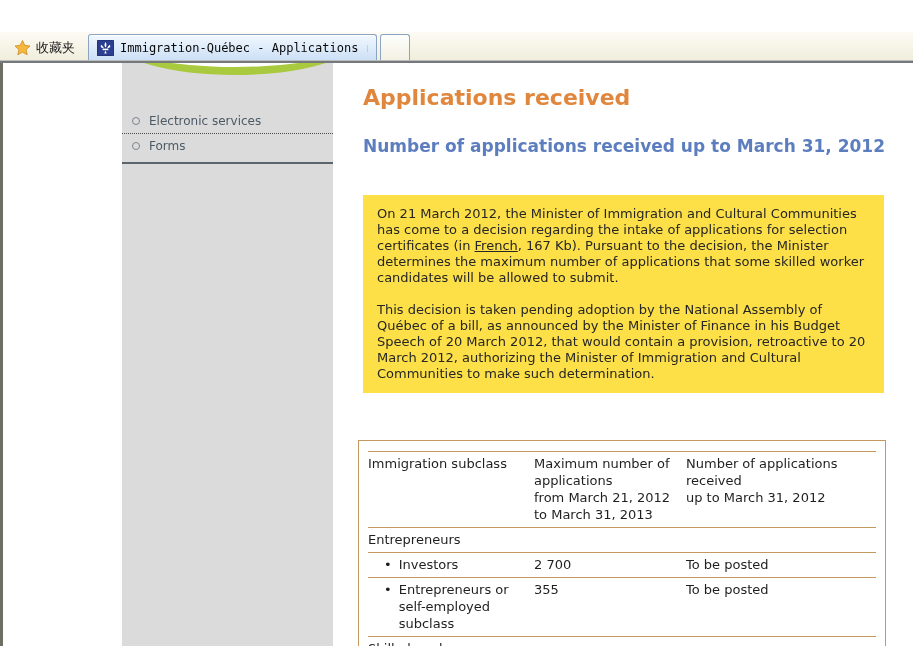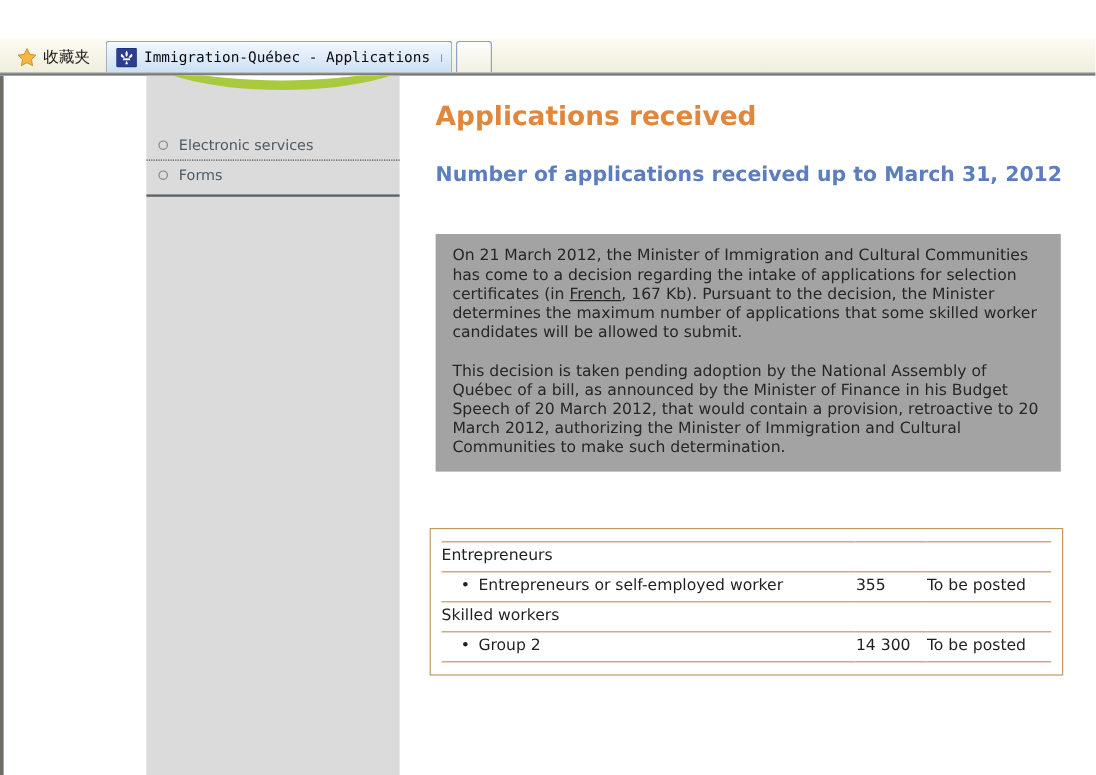--- a/index.html
+++ b/index.html
@@ -27,21 +27,21 @@
   .side-nav { position: relative; margin-top: 46px; font-size: 12px; color: #4c5a66; }
   .side-item { display: flex; align-items: center; gap: 9px; padding: 5px 4px 5px 10px; cursor: pointer; }
   .side-item.dotted { border-bottom: 1px dotted #4d4d4d; }
   .ring { width: 8px; height: 8px; border: 1px solid #7d868e; border-radius: 50%; background: transparent; flex: 0 0 auto; }
   .side-rule { height: 2px; background: #5c646c; margin-top: 4px; }
 
   .main { flex: 1; padding: 23px 18px 0 30px; }
   h1.page-title { font-size: 22px; line-height: 24px; font-weight: bold; color: #e0873d; }
   h2.section-title { margin-top: 26px; font-size: 17px; line-height: 21px; font-weight: bold; color: #5c7ebe; }
 
-  .notice { margin-top: 38px; width: 521px; background: #a3a3a3; padding: 11px 14px; font-size: 13px; line-height: 16px; color: #262626; }
+  .notice { margin-top: 38px; width: 521px; background: #fde047; padding: 11px 14px; font-size: 13px; line-height: 16px; color: #262626; }
   .notice p + p { margin-top: 16px; }
   .notice a { color: #262626; text-decoration: underline; cursor: pointer; }
 
   .table-box { margin-top: 47px; margin-left: -5px; width: 528px; border: 1px solid #c2995e; padding: 10px 9px; }
   table.apps { width: 100%; border-collapse: collapse; font-size: 13px; line-height: 17px; color: #1f1f1f; border-top: 1px solid #c2995e; }
   table.apps tr { border-bottom: 1px solid #c2995e; }
   table.apps th, table.apps td { text-align: left; vertical-align: top; padding: 3px 4px 4px 0; }
   table.apps th { font-weight: normal; white-space: pre-line; }
   th.col-subclass { font-weight: bold; width: 166px; }
   th.col-max { width: 152px; }
@@ -101,28 +101,48 @@
     <h2 class="section-title">Number of applications received up to March 31, 2012</h2>
 
     <div class="notice">
       <p><span>On 21 March 2012, the Minister of Immigration and Cultural Communities has come to a decision regarding the intake of applications for selection certificates (in </span><a>French</a><span>, 167 Kb). Pursuant to the decision, the Minister determines the maximum number of applications that some skilled worker candidates will be allowed to submit.</span></p>
       <p>This decision is taken pending adoption by the National Assembly of Québec of a bill, as announced by the Minister of Finance in his Budget Speech of 20 March 2012, that would contain a provision, retroactive to 20 March 2012, authorizing the Minister of Immigration and Cultural Communities to make such determination.</p>
     </div>
 
     <div class="table-box">
       <table class="apps">
         <tbody>
+            <tr>
+          <th class="col-subclass">Immigration subclass</th>
+          <th class="col-max">Maximum number of
+applications
+from March 21, 2012
+to March 31, 2013</th>
+          <th class="col-received">Number of applications
+received
+up to March 31, 2012</th>
+        </tr>
         <tr>
           <td class="section-cell" colspan="3">Entrepreneurs</td>
         </tr>
         <tr>
           <td>
                 <div class="li">
                   <span class="dot"></span>
-                  <span>Entrepreneurs or self-employed worker</span>
+                  <span>Investors</span>
+                </div>
+              </td>
+          <td>2 700</td>
+          <td>To be posted</td>
+        </tr>
+        <tr>
+          <td>
+                <div class="li">
+                  <span class="dot"></span>
+                  <span>Entrepreneurs or self-employed subclass</span>
                 </div>
               </td>
           <td>355</td>
           <td>To be posted</td>
         </tr>
         <tr>
           <td class="section-cell" colspan="3">Skilled workers</td>
         </tr>
         <tr>
           <td>

